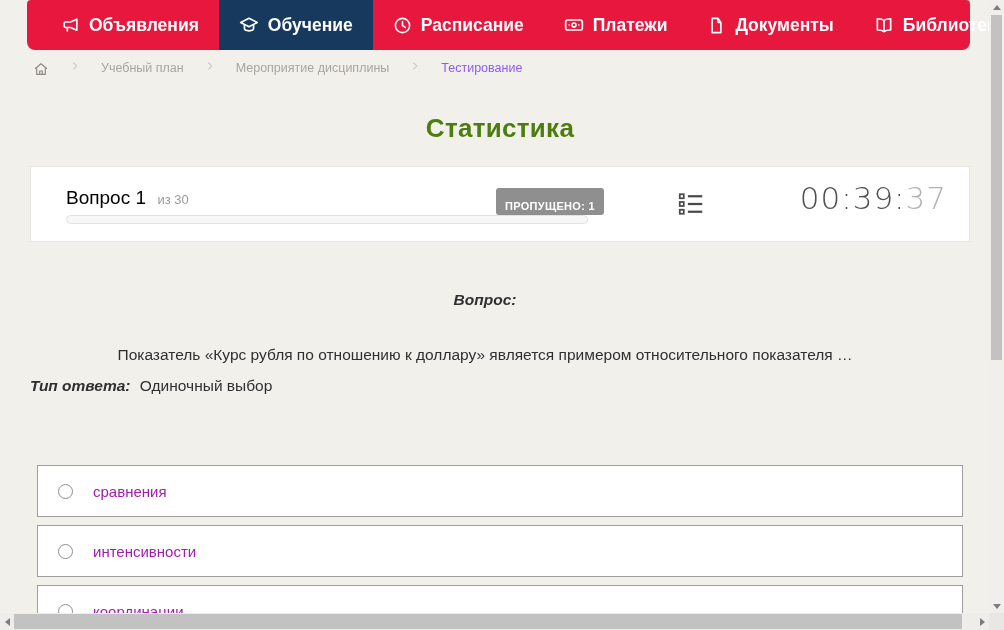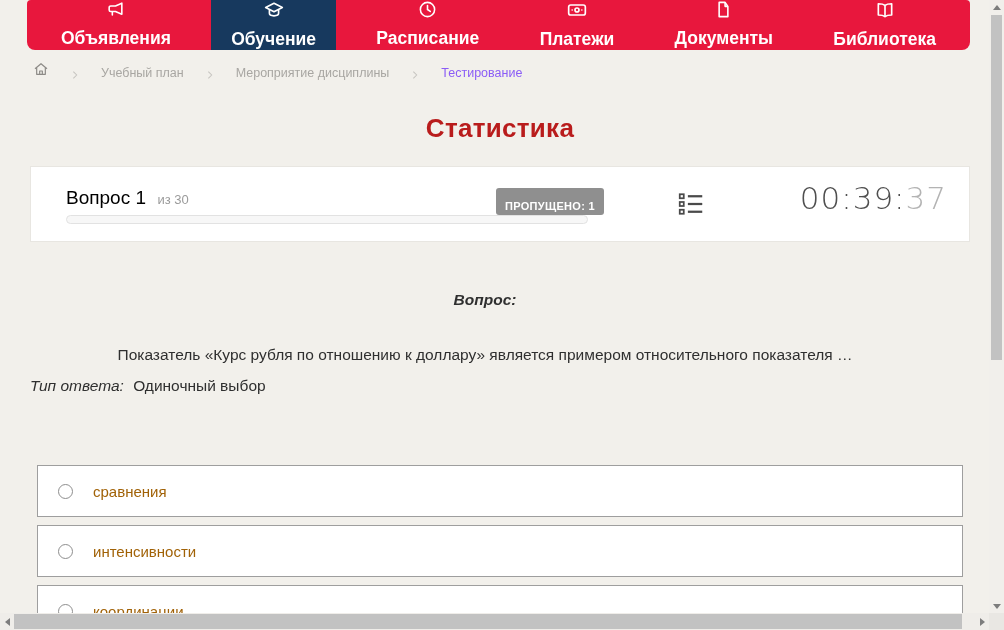--- a/index.html
+++ b/index.html
@@ -5,34 +5,34 @@
   * { margin:0; padding:0; box-sizing:border-box; }
   html,body { width:1004px; height:630px; overflow:hidden; }
   body { font-family:"Liberation Sans", sans-serif; background:#f2f0eb; position:relative; }
   .viewport { position:absolute; left:0; top:0; width:1004px; height:630px; background:#f2f0eb; overflow:hidden; }
 
   
   .nav { position:absolute; left:27px; top:0; width:943px; height:50px;
          background:#e8173d; border-radius:4px 4px 8px 8px;
          display:flex; align-items:stretch; justify-content:space-between; padding:0 14px; }
   .nav-tab { display:flex; align-items:center; gap:9px; padding:0 20px; cursor:pointer;
-             color:#ffffff; font-weight:bold; font-size:17.5px; white-space:nowrap;flex-direction:column; }
+             color:#ffffff; font-weight:bold; font-size:17.5px; white-space:nowrap; }
   .nav-tab.active { background:#17395e; border-radius:0; }
   .nav-tab svg { display:block; }
 
   
-  .breadcrumb { position:absolute; left:33px; top:61px; display:flex; align-items:flex-end; gap:21px;
+  .breadcrumb { position:absolute; left:33px; top:61px; display:flex; align-items:flex-start; gap:21px;
                 font-size:12.5px; color:#a8a6a2; }
   .crumb { color:#a8a6a2; cursor:pointer; }
   .crumb.current { color:#8b5cf6; cursor:default; }
   .crumb-sep { display:flex; align-items:center; }
 
   
   .page-title { position:absolute; left:0; top:113px; width:1000px; text-align:center;
-                font-size:26px; font-weight:bold; color:#b91c1c; letter-spacing:.3px; }
+                font-size:26px; font-weight:bold; color:#4d7c0f; letter-spacing:.3px; }
 
   
   .qcard { position:absolute; left:30px; top:166px; width:940px; height:76px;
            background:#ffffff; border:1px solid #e8e6e1; }
   .q-title { position:absolute; left:35px; top:20px; white-space:nowrap; }
   .q-title .q-num { font-size:19px; color:#000000; }
   .q-title .q-of { font-size:13px; color:#9b9b9b; margin-left:7px; }
   .skip-badge { position:absolute; left:465px; top:21px; background:#8f8f8f; color:#ffffff;
                 font-size:11px; font-weight:bold; padding:12px 9px 3px; border-radius:3px;
                 letter-spacing:.3px; white-space:nowrap; }
@@ -44,30 +44,30 @@
   .timer { position:absolute; right:22px; top:13px; font-family:"DejaVu Sans", sans-serif;
            font-weight:200; font-size:31px; letter-spacing:1px; white-space:nowrap; }
   .timer .t-main { color:#4f4f4f; }
   .timer .t-sec { color:#b3b3b3; }
 
   
   .q-section { position:absolute; left:30px; top:291px; width:910px; font-size:15.5px; color:#2f2f2f;text-align:center; }
   .q-label { font-weight:bold; font-style:italic; margin-bottom:9px; }
   .q-text { line-height:1.35;margin-top:36px; }
   .atype { position:absolute; left:30px; top:377px; font-size:15.5px; color:#2f2f2f; }
-  .atype .atype-label { font-weight:normal; font-style:italic; }
+  .atype .atype-label { font-weight:bold; font-style:italic; }
   .atype .atype-value { margin-left:5px; }
 
   
   .options { position:absolute; left:37px; top:465px; width:926px; }
   .option { position:relative; height:52px; background:#ffffff; border:1px solid #9e9e9e;
             margin-bottom:8px; display:flex; align-items:center; cursor:pointer; }
   .radio { width:15px; height:15px; border:1px solid #8e8e8e; border-radius:50%;
            background:#ffffff; margin-left:20px; flex:0 0 auto; }
-  .option-label { margin-left:20px; font-size:15px; color:#a16207; }
+  .option-label { margin-left:20px; font-size:15px; color:#a21caf; }
 
   
   .vscroll { position:absolute; left:989px; top:0; width:15px; height:613px; background:#f1efeb; }
   .vscroll .thumb { position:absolute; left:2px; top:15px; width:11px; height:345px; background:#c2c2c2; }
   .vscroll .arrow { position:absolute; left:0; width:15px; height:14px;
                     display:flex; align-items:center; justify-content:center; }
   .vscroll .arrow.up { top:0; } .vscroll .arrow.down { bottom:0; }
   .hscroll { position:absolute; left:0; top:613px; width:989px; height:17px; background:#efedе9; background:#efede9; }
   .hscroll .thumb { position:absolute; left:14px; top:1px; width:948px; height:15px; background:#c2c2c2; }
   .hscroll .arrow { position:absolute; top:0; width:14px; height:17px;

